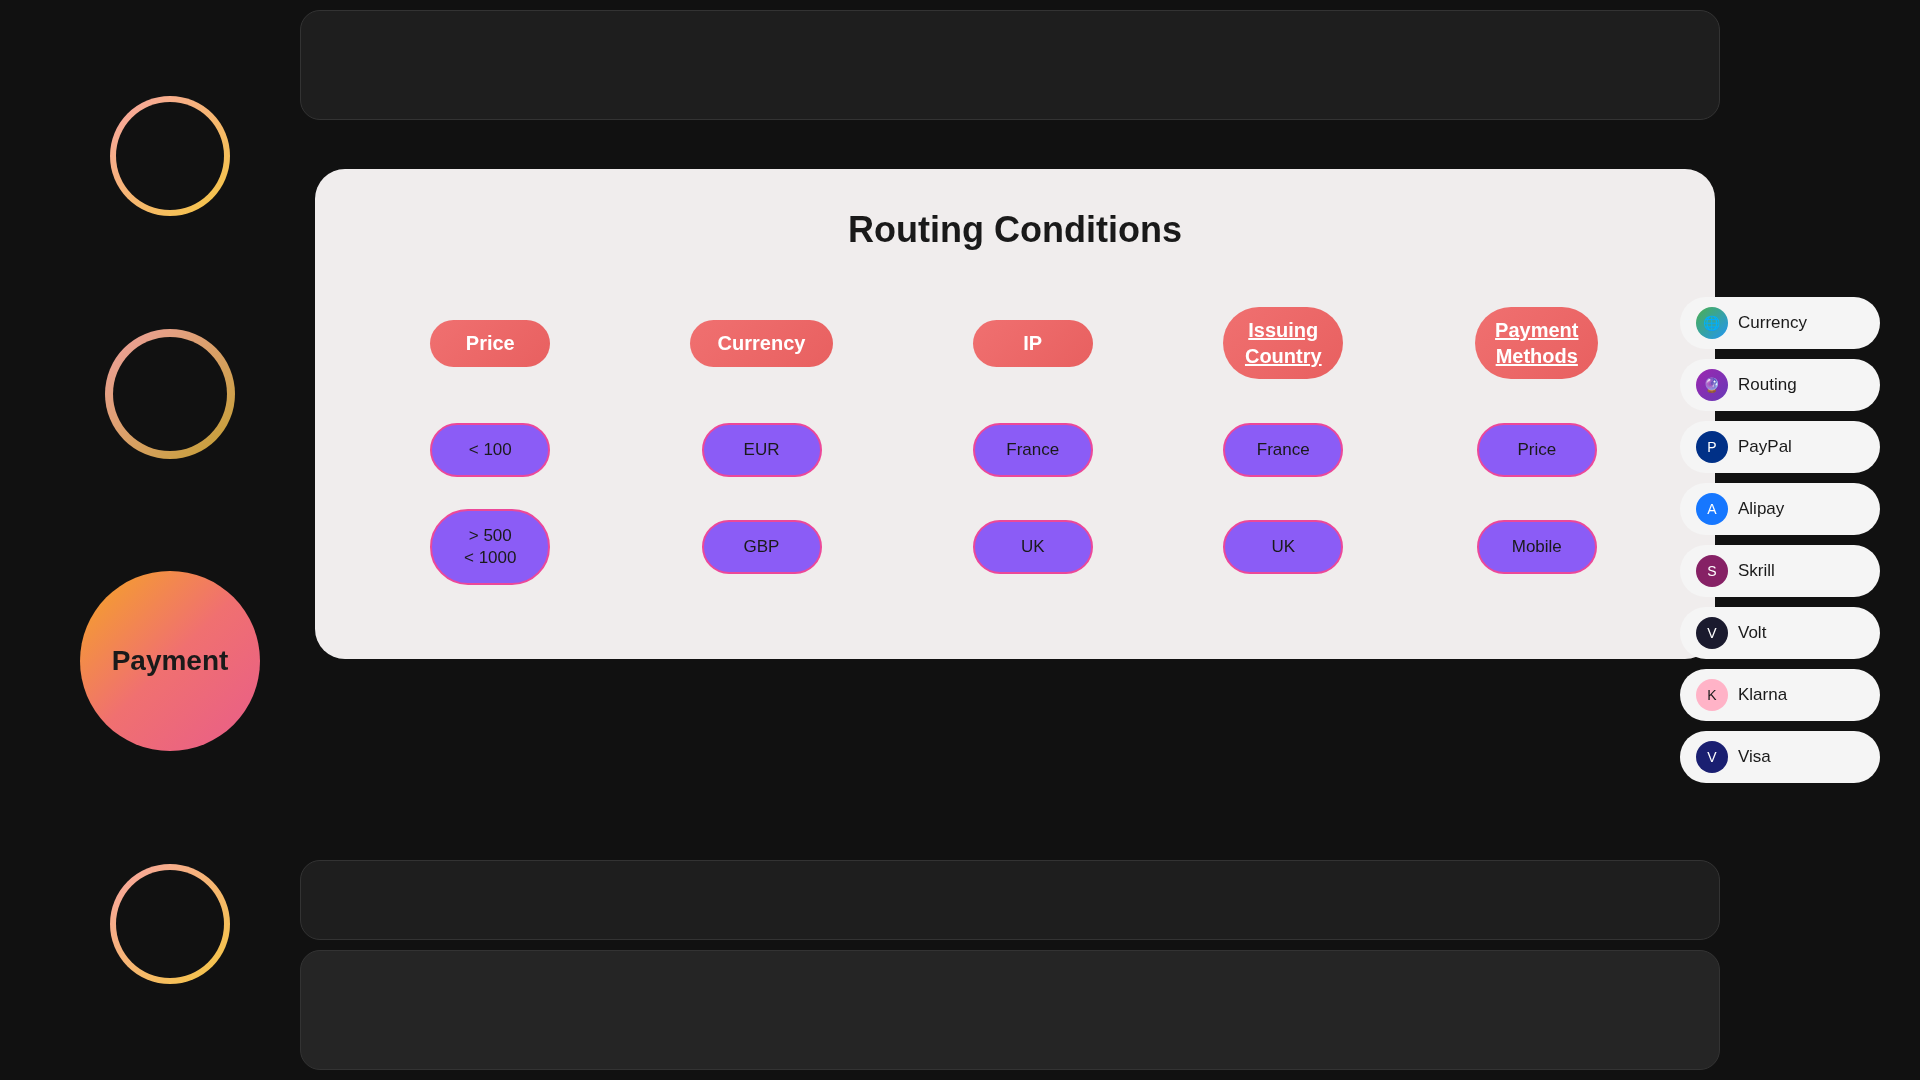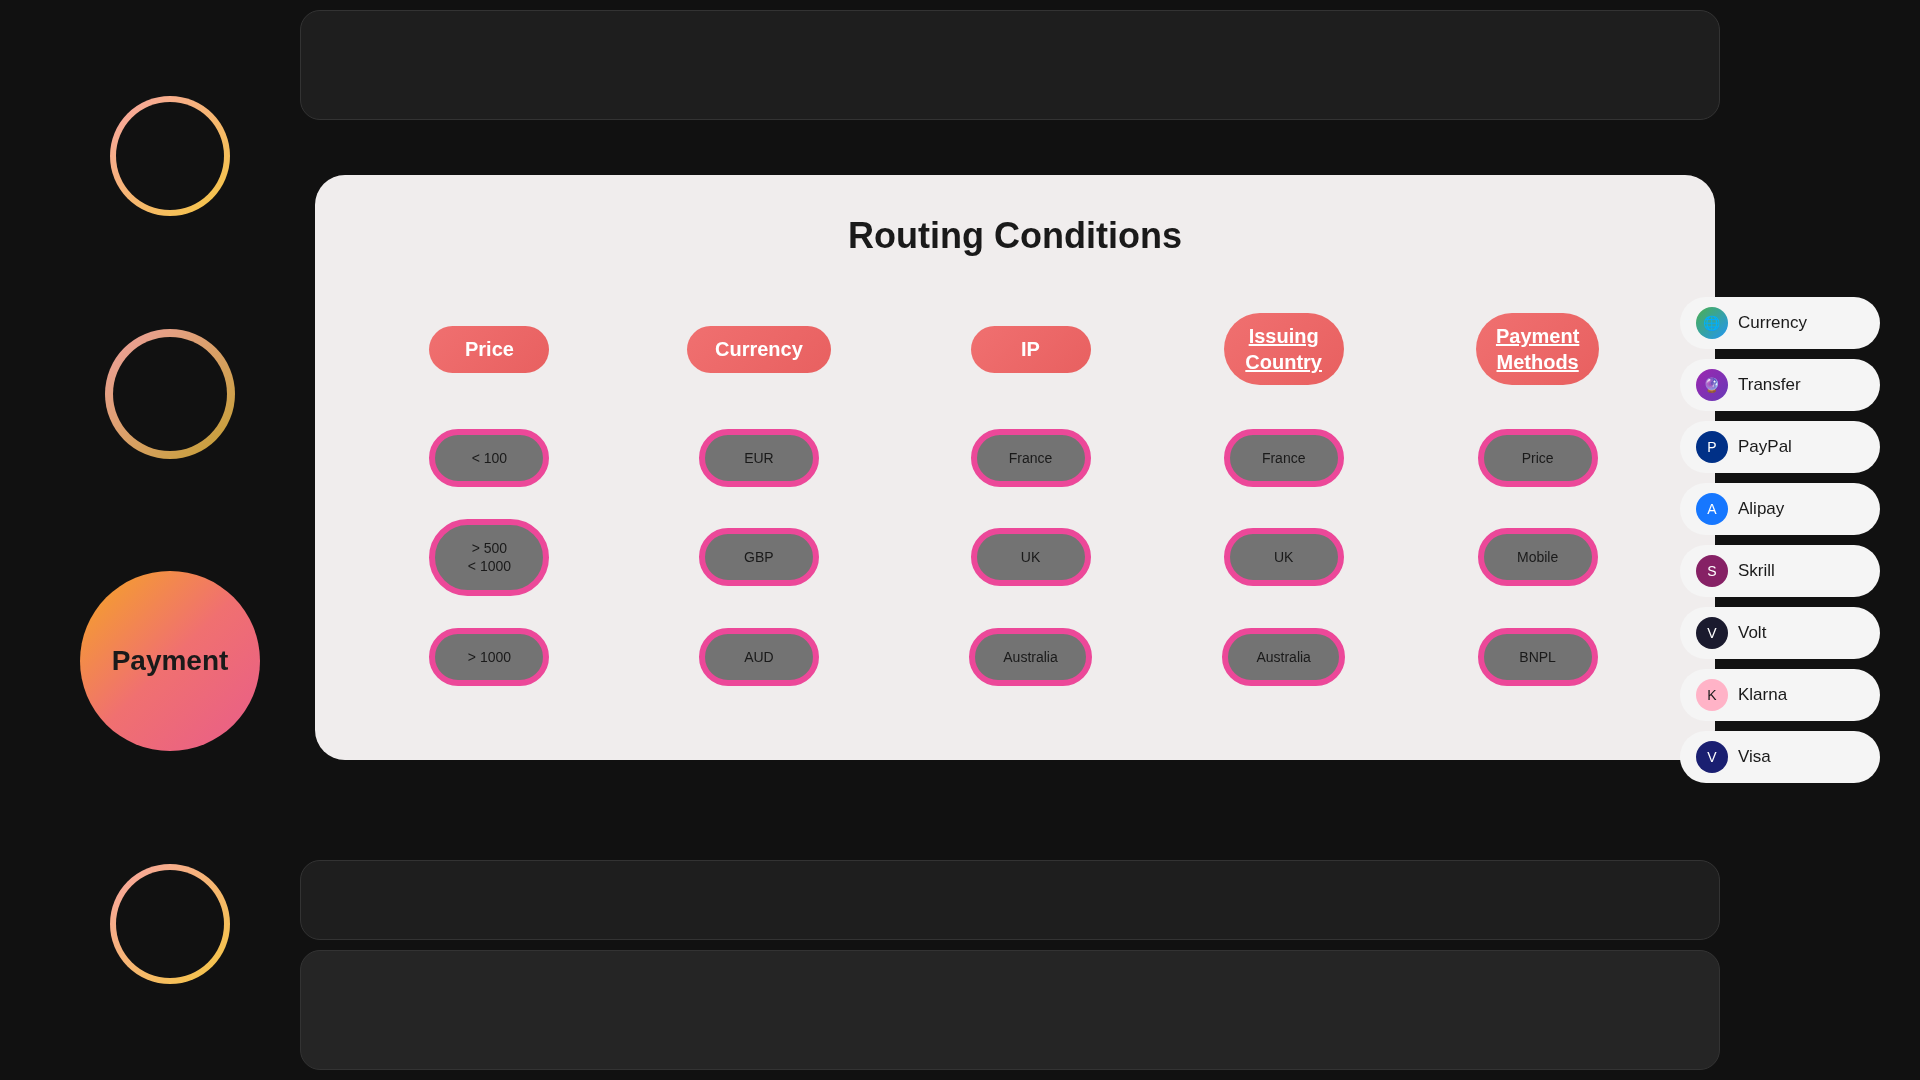--- a/index.html
+++ b/index.html
@@ -101,21 +101,21 @@
     .bottom-card-medium {
       height: 120px;
       background: #252525;
       border-radius: 20px;
       border: 1px solid #333;
     }
 
     
     .routing-card {
       position: absolute;
-      top: 175px;
+      top: 169px;
       left: 315px;
       right: 205px;
       background: #f0eded;
       border-radius: 30px;
       padding: 40px 50px 50px;
     }
 
     .routing-title {
       text-align: center;
       font-size: 36px;
@@ -159,24 +159,24 @@
       padding: 8px 12px;
       text-align: center;
     }
 
     .data-pill {
       display: inline-flex;
       align-items: center;
       justify-content: center;
       padding: 14px 28px;
       border-radius: 50px;
-      border: 6px solid #ec4899;
-      background: #737373;
+      border: 2px solid #ec4899;
+      background: #8b5cf6;
       color: #1a1a1a;
-      font-size: 14px;
+      font-size: 17px;
       font-weight: 500;
       min-width: 120px;
       text-align: center;
       line-height: 1.3;
     }
 
     
     .right-sidebar {
       position: absolute;
       right: 40px;
@@ -265,39 +265,32 @@
           <td class="data-cell"><div class="data-pill">France</div></td>
           <td class="data-cell"><div class="data-pill">Price</div></td>
         </tr>
         <tr>
           <td class="data-cell"><div class="data-pill">&gt; 500<br>&lt; 1000</div></td>
           <td class="data-cell"><div class="data-pill">GBP</div></td>
           <td class="data-cell"><div class="data-pill">UK</div></td>
           <td class="data-cell"><div class="data-pill">UK</div></td>
           <td class="data-cell"><div class="data-pill">Mobile</div></td>
         </tr>
-        <tr>
-          <td class="data-cell"><div class="data-pill">&gt; 1000</div></td>
-          <td class="data-cell"><div class="data-pill">AUD</div></td>
-          <td class="data-cell"><div class="data-pill">Australia</div></td>
-          <td class="data-cell"><div class="data-pill">Australia</div></td>
-          <td class="data-cell"><div class="data-pill">BNPL</div></td>
-        </tr>
       </tbody>
   </table>
 </div>
 
 <div class="right-sidebar" id="right-sidebar">
 <div class="provider-pill">
       <div class="provider-icon icon-worldline">🌐</div>
       <span>Currency</span>
     </div>
     <div class="provider-pill">
       <div class="provider-icon icon-bambora">🔮</div>
-      <span>Transfer</span>
+      <span>Routing</span>
     </div>
     <div class="provider-pill">
       <div class="provider-icon icon-paypal">P</div>
       <span>PayPal</span>
     </div>
     <div class="provider-pill">
       <div class="provider-icon icon-alipay">A</div>
       <span>Alipay</span>
     </div>
     <div class="provider-pill">

